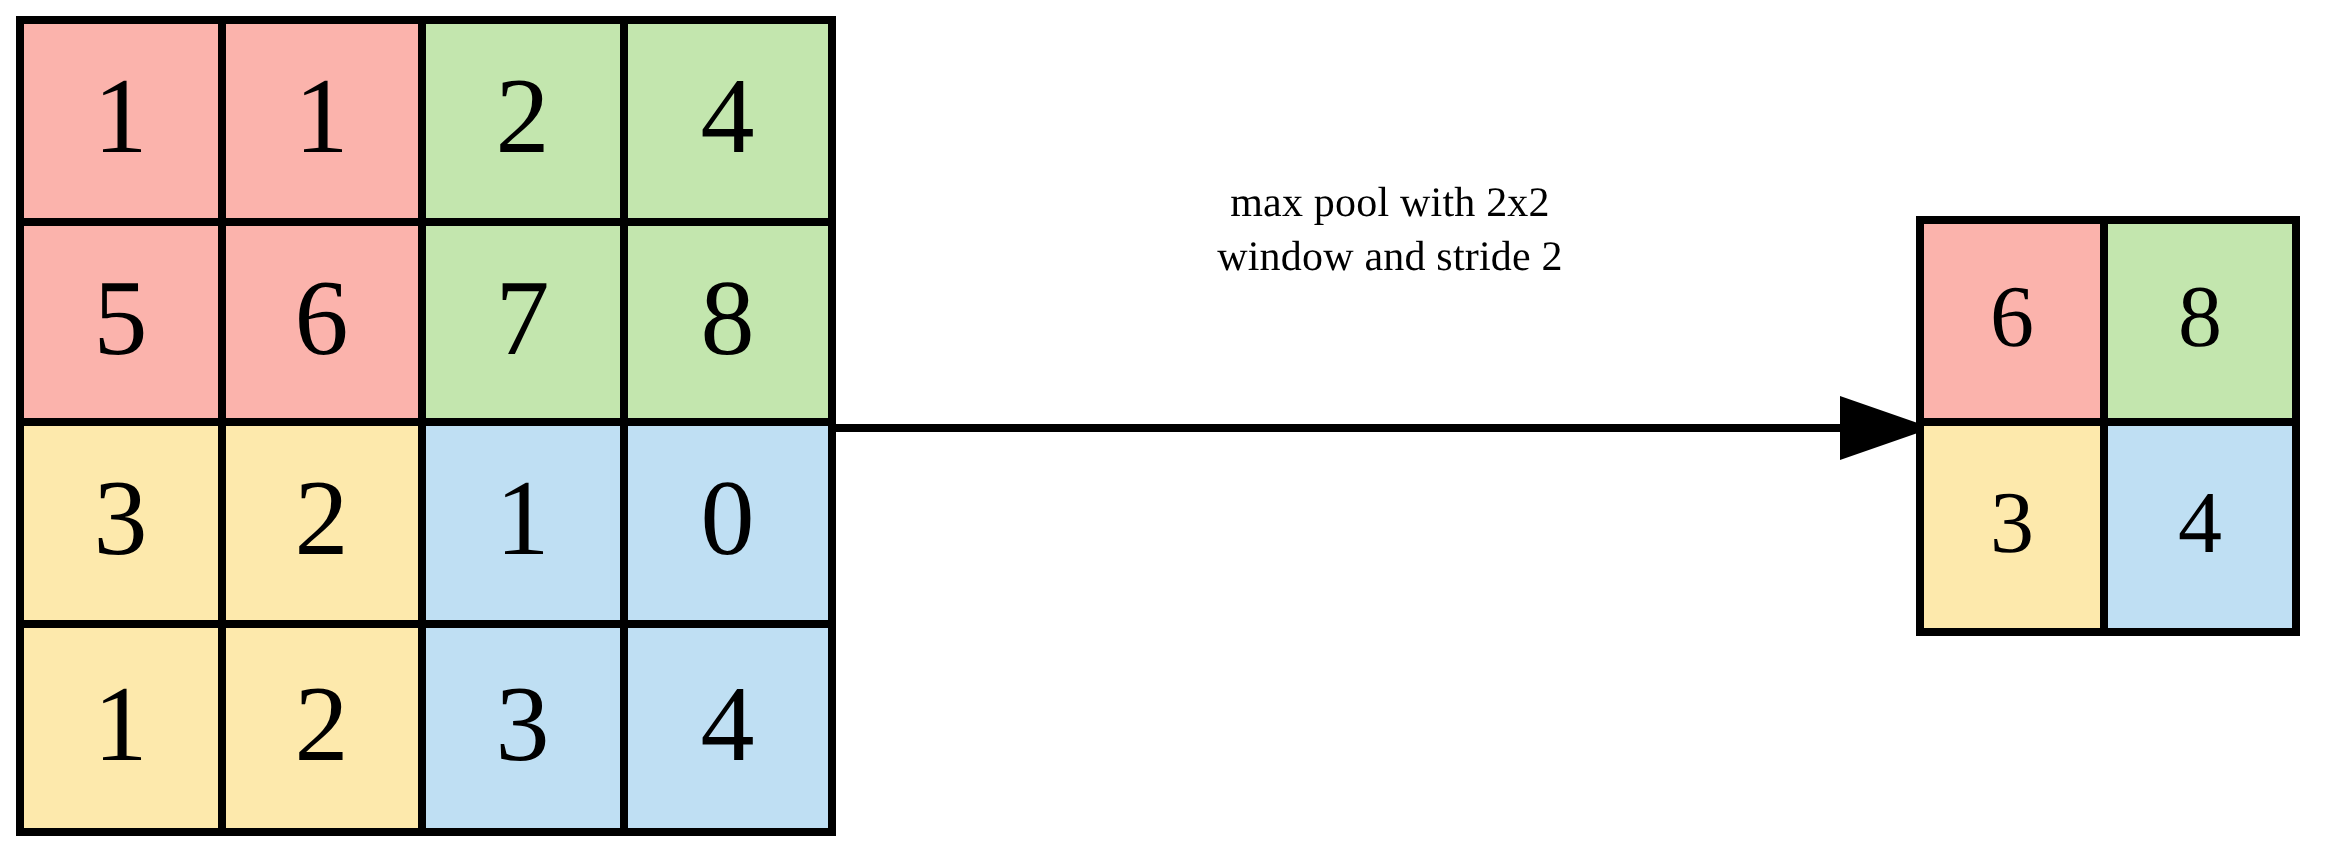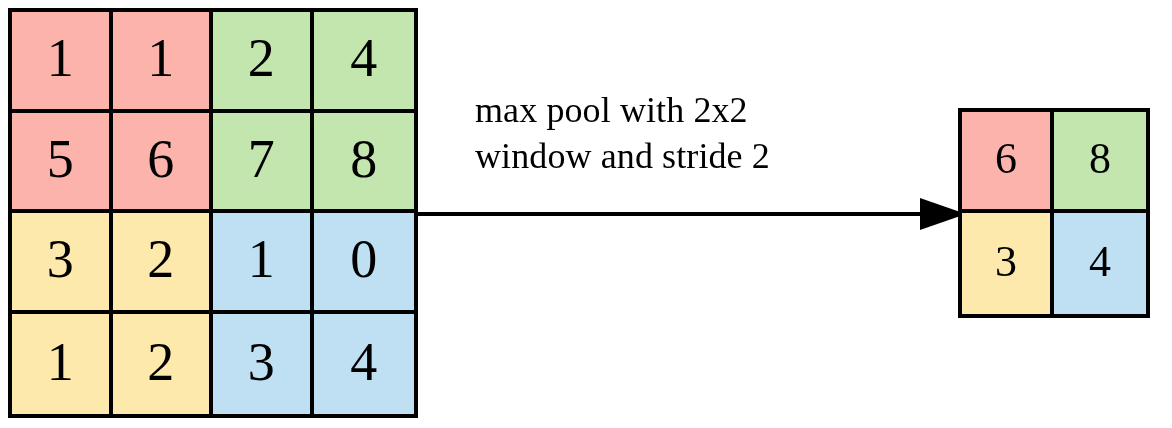--- a/index.html
+++ b/index.html
@@ -84,21 +84,22 @@
     width: 552px;
     height: 36px;
   }
 
   
   .caption {
     position: absolute;
     left: 475px;
     top: 88px;
     width: 440px;
-    font-size: 36px;
+    text-align: center;
+    font-size: 21px;
     line-height: 1.27;
     letter-spacing: 0.1px;
     white-space: pre-line;
   }
 </style>
 </head>
 <body>
 
 <div class="stage">
 

